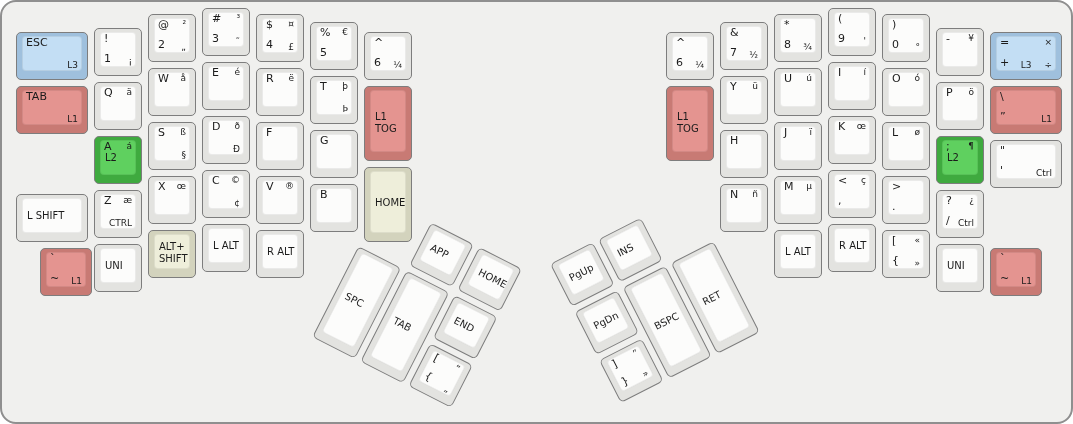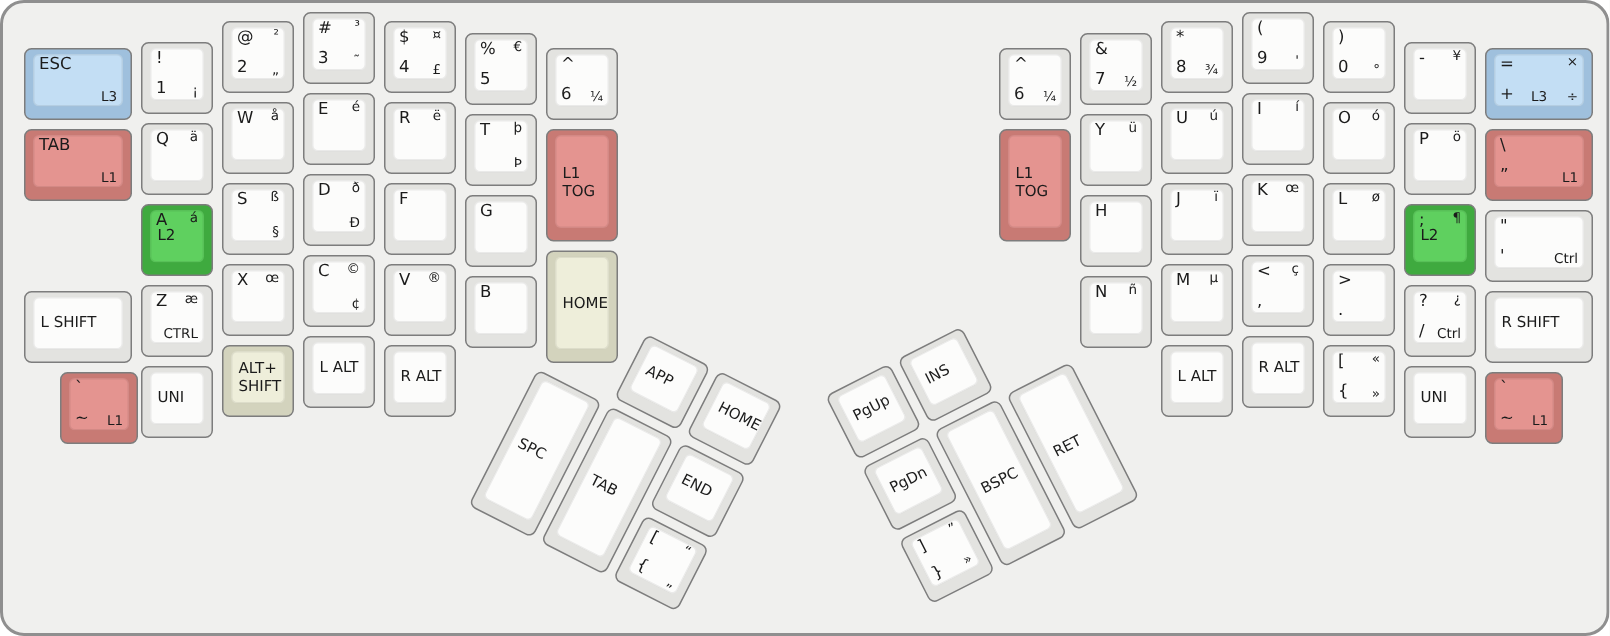--- a/index.html
+++ b/index.html
@@ -402,25 +402,20 @@
         <span class="leg br">L1</span>
       </div>
     </div>
     <div class="key" style="left: 988px; top: 138px; width: 72px; height: 48px; background: rgb(227, 227, 224);">
       <div class="face" style="background: rgb(252, 252, 251);">
         <span class="leg tl">"</span>
         <span class="leg bl">'</span>
         <span class="leg br">Ctrl</span>
       </div>
     </div>
-    <div class="key" style="left: 988px; top: 192px; width: 72px; height: 48px; background: rgb(227, 227, 224);">
-      <div class="face" style="background: rgb(252, 252, 251);">
-        <span class="leg c">R SHIFT</span>
-      </div>
-    </div>
     <div class="key" style="left: 988px; top: 246px; width: 52px; height: 48px; background: rgb(200, 122, 116);">
       <div class="face" style="background: rgb(228, 148, 144);">
         <span class="leg tl">`</span>
         <span class="leg bl">~</span>
         <span class="leg br">L1</span>
       </div>
     </div>
     <div class="thumb" style="left: 381px; top: 196px; transform: rotate(27deg);">
       <div class="key" style="left: 54px; top: 0px; width: 48px; height: 48px; background: rgb(227, 227, 224);">
         <div class="face" style="background: rgb(252, 252, 251);">

